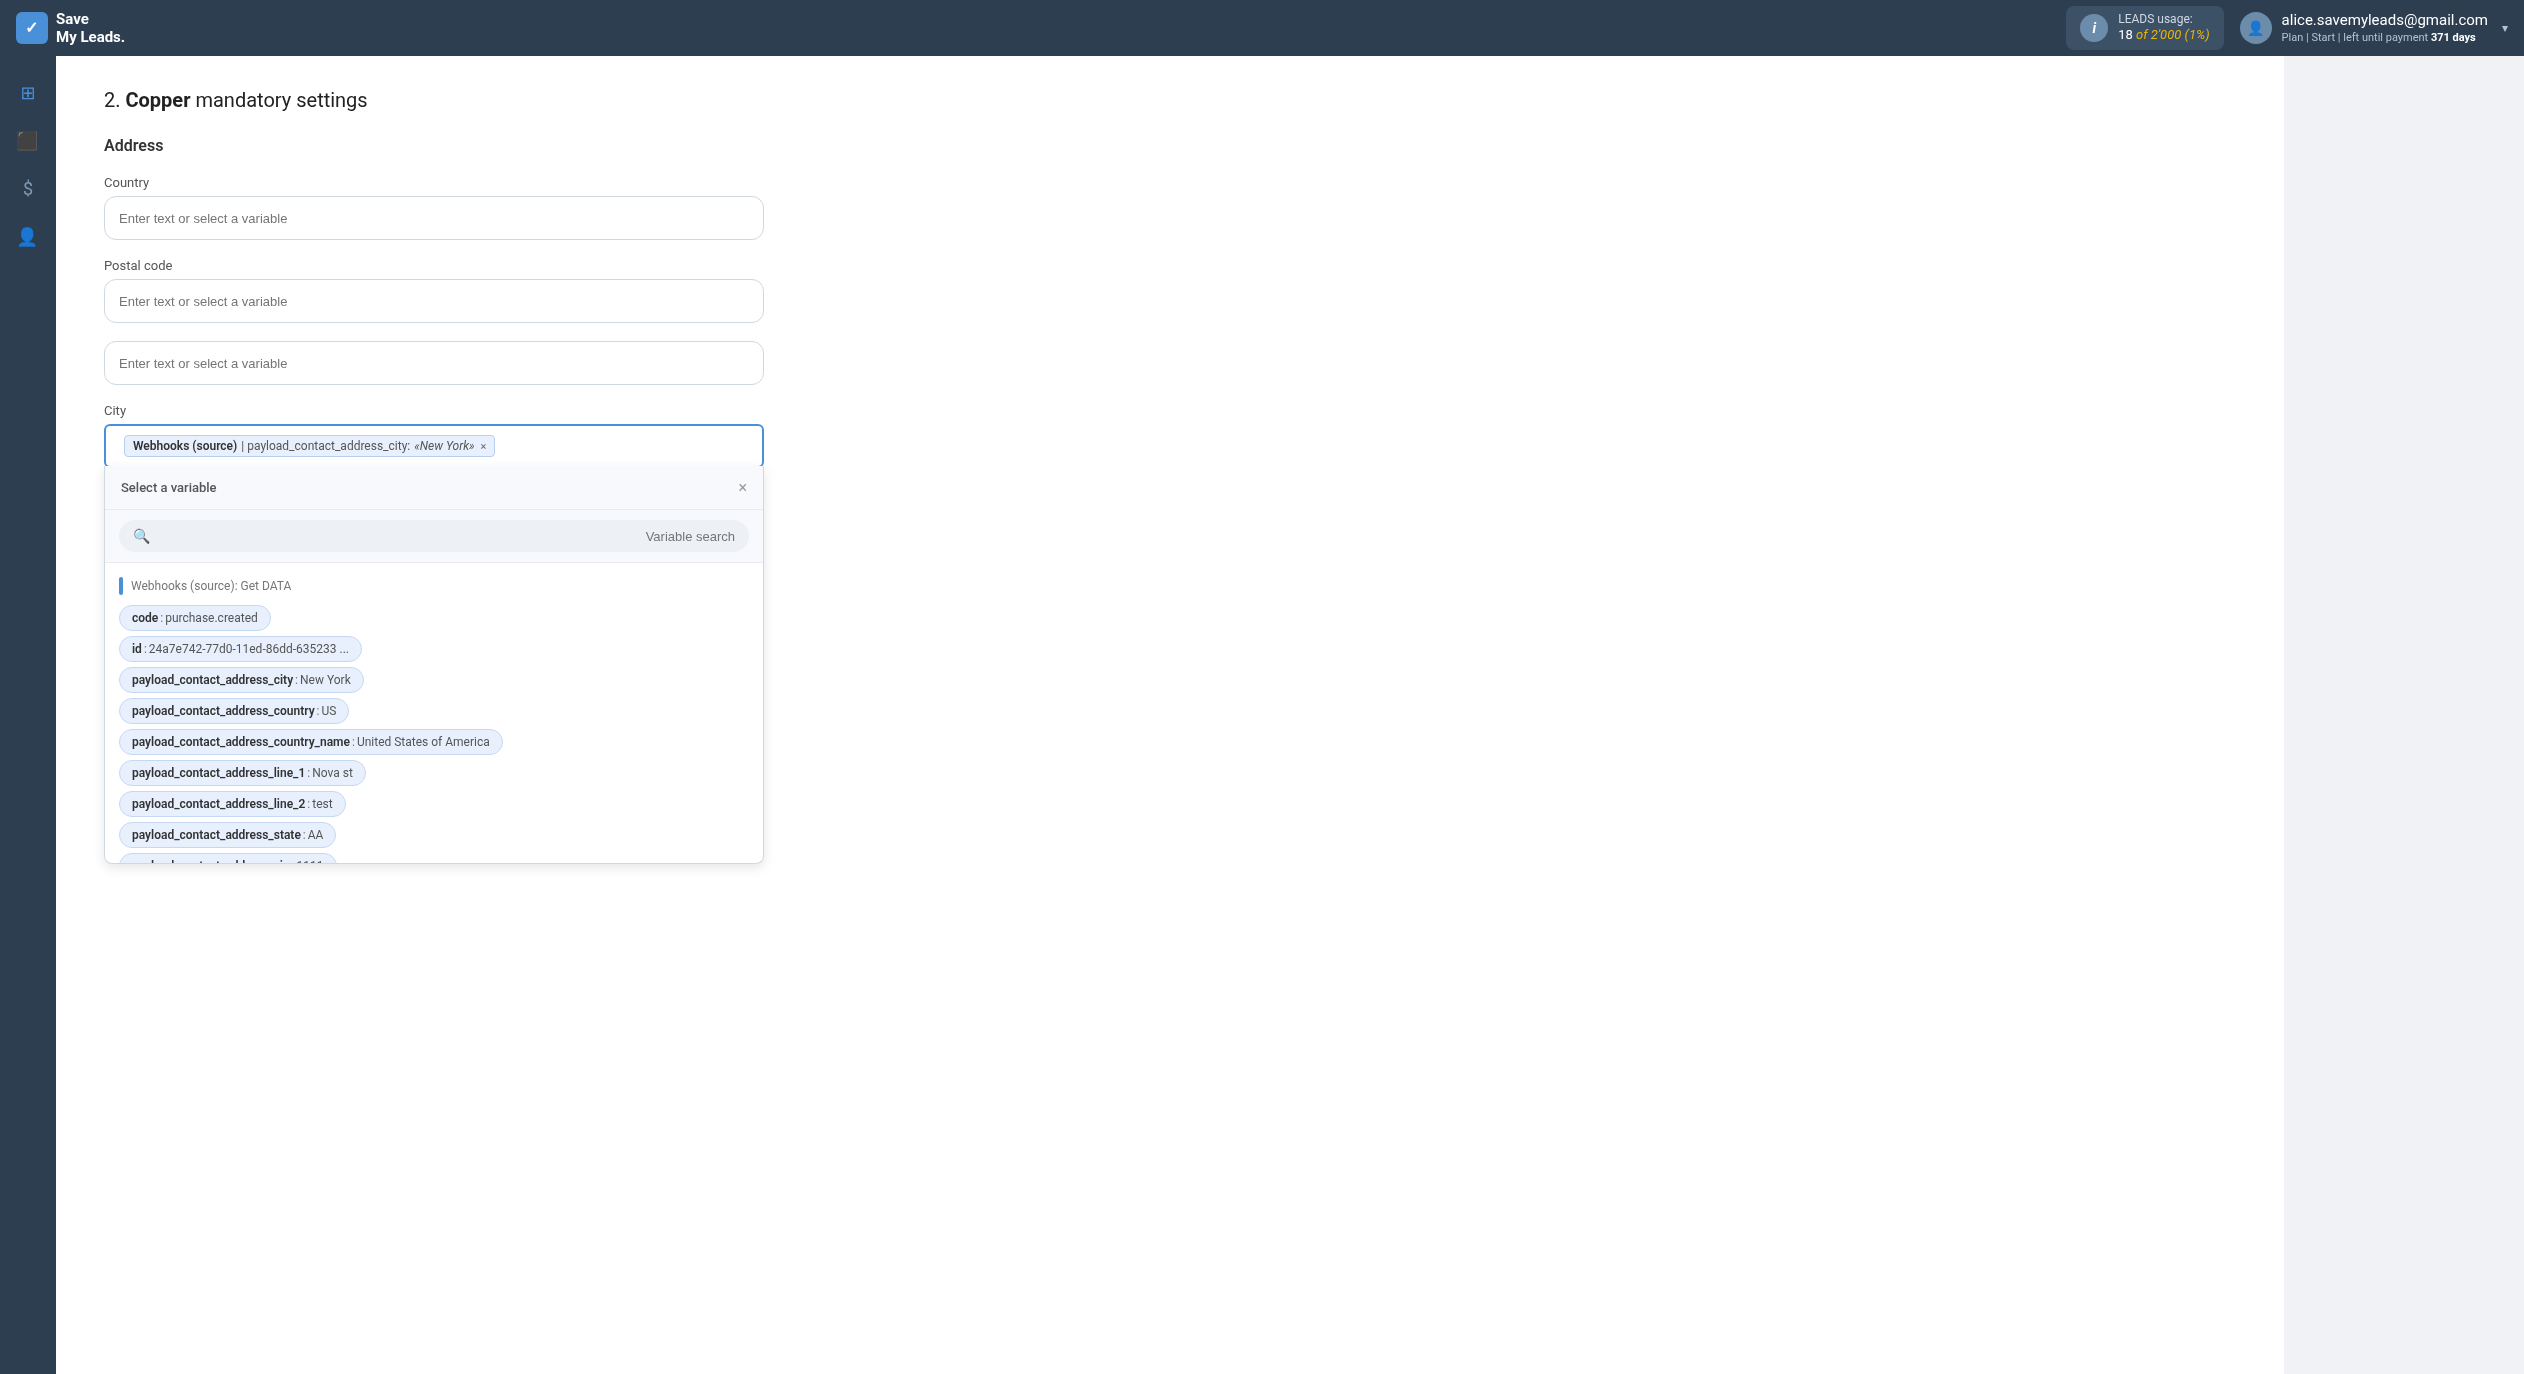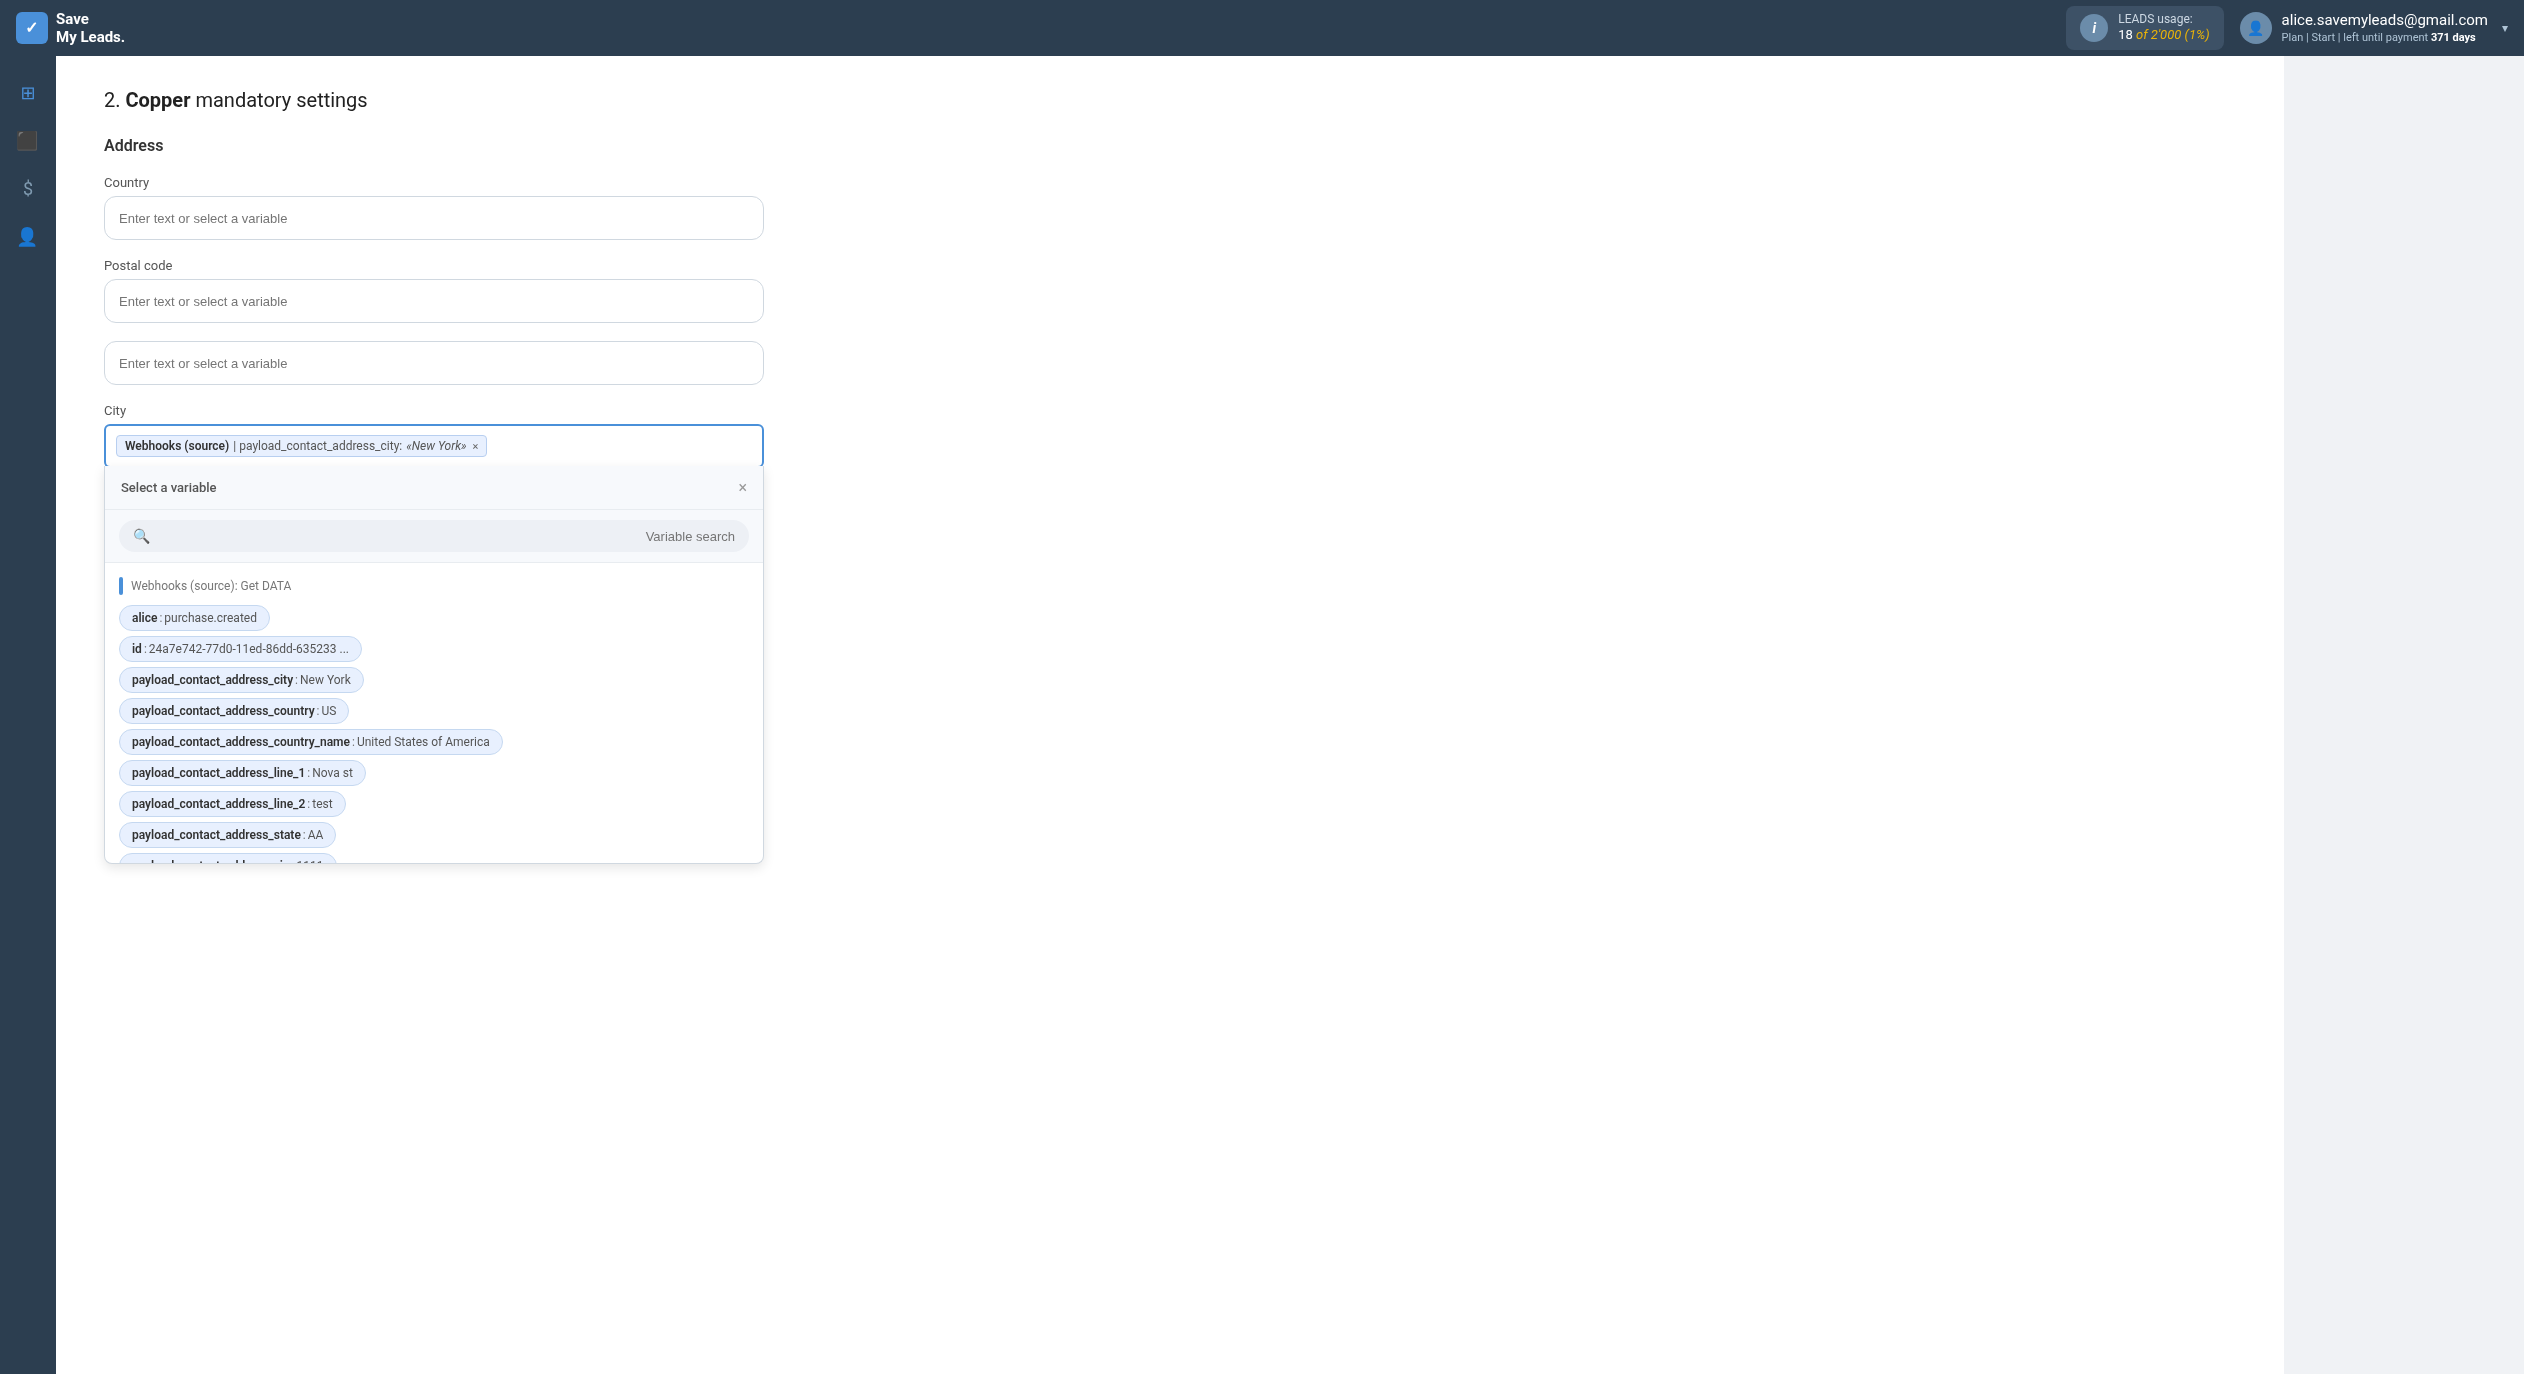--- a/index.html
+++ b/index.html
@@ -164,21 +164,21 @@
 
     
     .city-field-wrapper {
       width: 100%;
       max-width: 660px;
       min-height: 44px;
       border: 2px solid #4a90d9;
       border-radius: 6px;
       display: flex;
       align-items: center;
-      padding: 6px 10px;
+      padding: 6px 18px;
       background: white;
       cursor: text;
     }
     .city-tag {
       display: inline-flex;
       align-items: center;
       background: #e8f0fe;
       border: 1px solid #b8cff0;
       border-radius: 4px;
       padding: 3px 8px;
@@ -396,21 +396,21 @@
             <input class="search-input" type="text" placeholder="Variable search" style="">
           </div>
         </div>
         <div class="variable-list">
           <div class="variable-section-header">
             <div class="section-bar"></div>
             <span class="section-header-text">Webhooks (source): Get DATA</span>
           </div>
           <div class="variable-items" id="var-items">
               <div class="variable-item">
-                <span class="var-key">alice</span>
+                <span class="var-key">code</span>
                 <span class="var-sep">:</span>
                 <span class="var-val"> purchase.created</span>
               </div>
               <div class="variable-item">
                 <span class="var-key">id</span>
                 <span class="var-sep">:</span>
                 <span class="var-val"> 24a7e742-77d0-11ed-86dd-635233 ...</span>
               </div>
               <div class="variable-item">
                 <span class="var-key">payload_contact_address_city</span>

